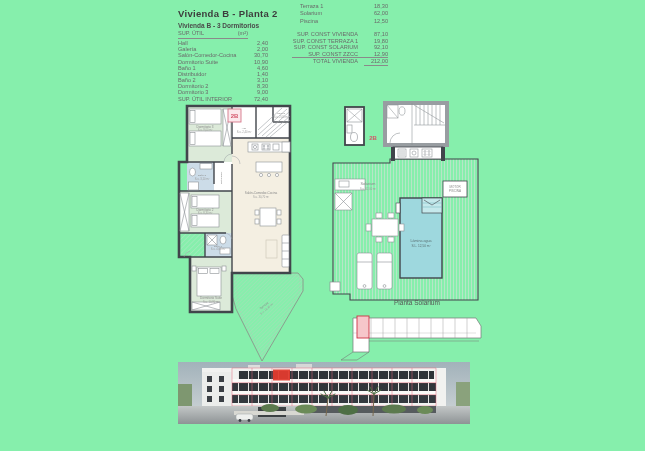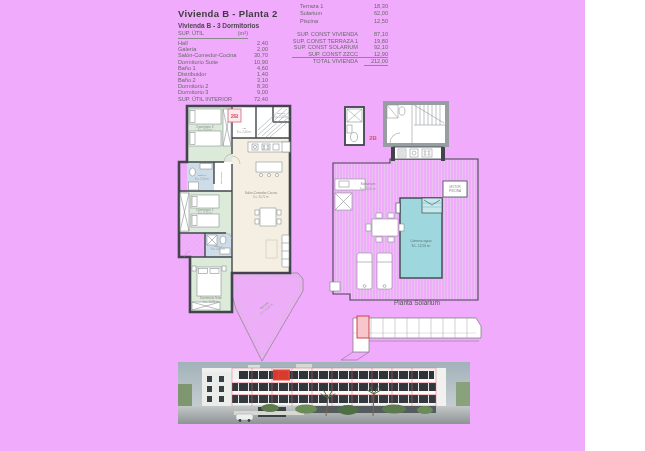--- a/index.html
+++ b/index.html
@@ -1,17 +1,17 @@
 <!DOCTYPE html>
 <html><head>
 <meta charset="utf-8">
 <style>
   html,body{margin:0;padding:0;background:#ffffff;}
   .page{
-    position:relative; width:585px; height:451px; background:#f0abfc;
+    position:relative; width:645px; height:451px; background:#86efac;
     font-family:"Liberation Sans", sans-serif; overflow:hidden;
   }
   .title{
     position:absolute; left:178px; top:8px; font-size:9.5px; font-weight:bold;
     color:#3c3c3c; letter-spacing:.3px;
   }
   .subtitle{
     position:absolute; left:178px; top:22px; font-size:6.5px; font-weight:bold;
     color:#4a4a4a;
   }

